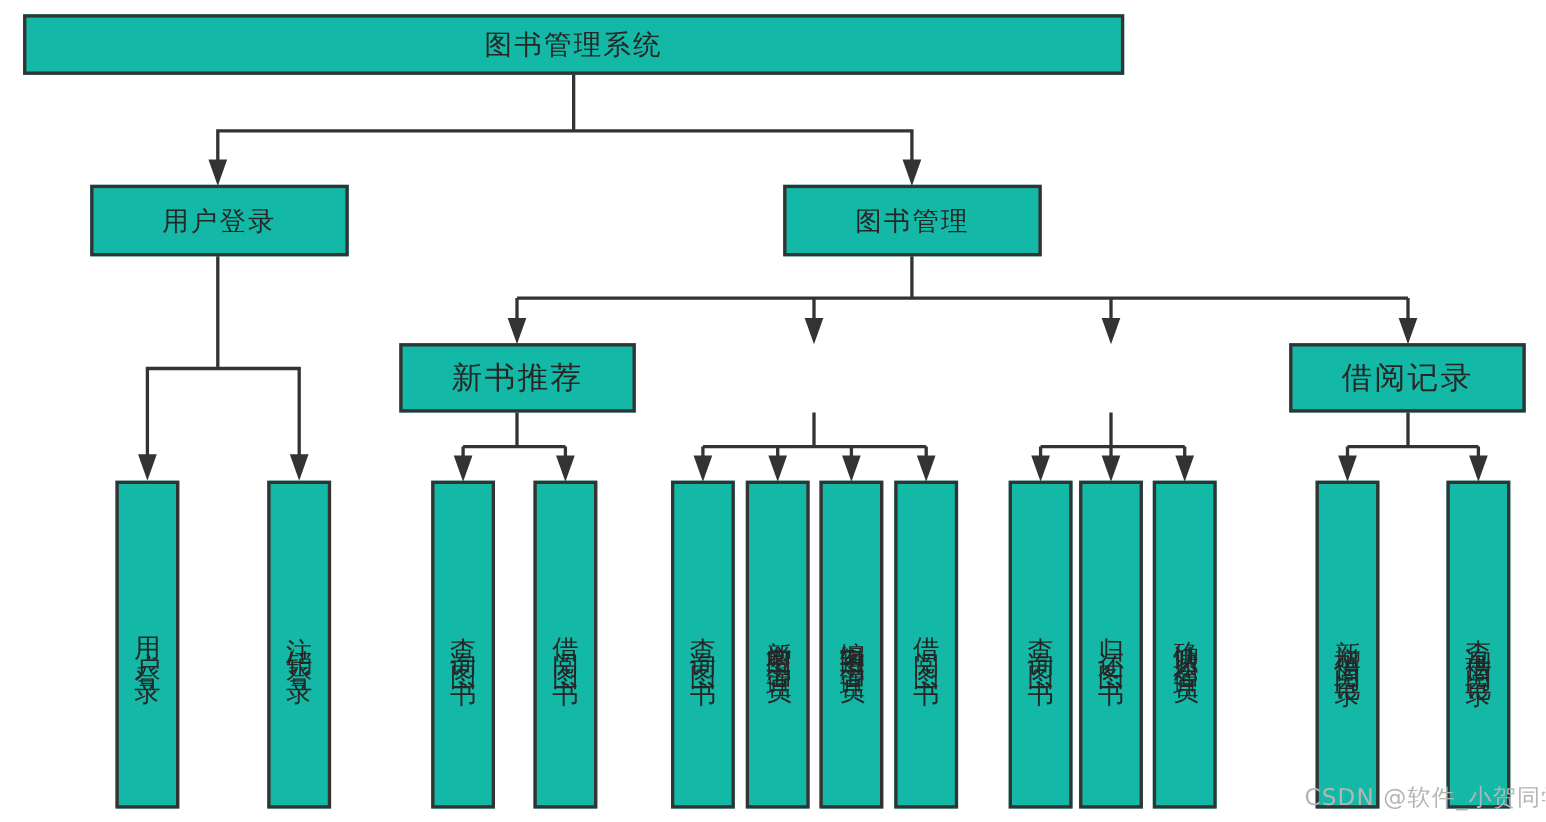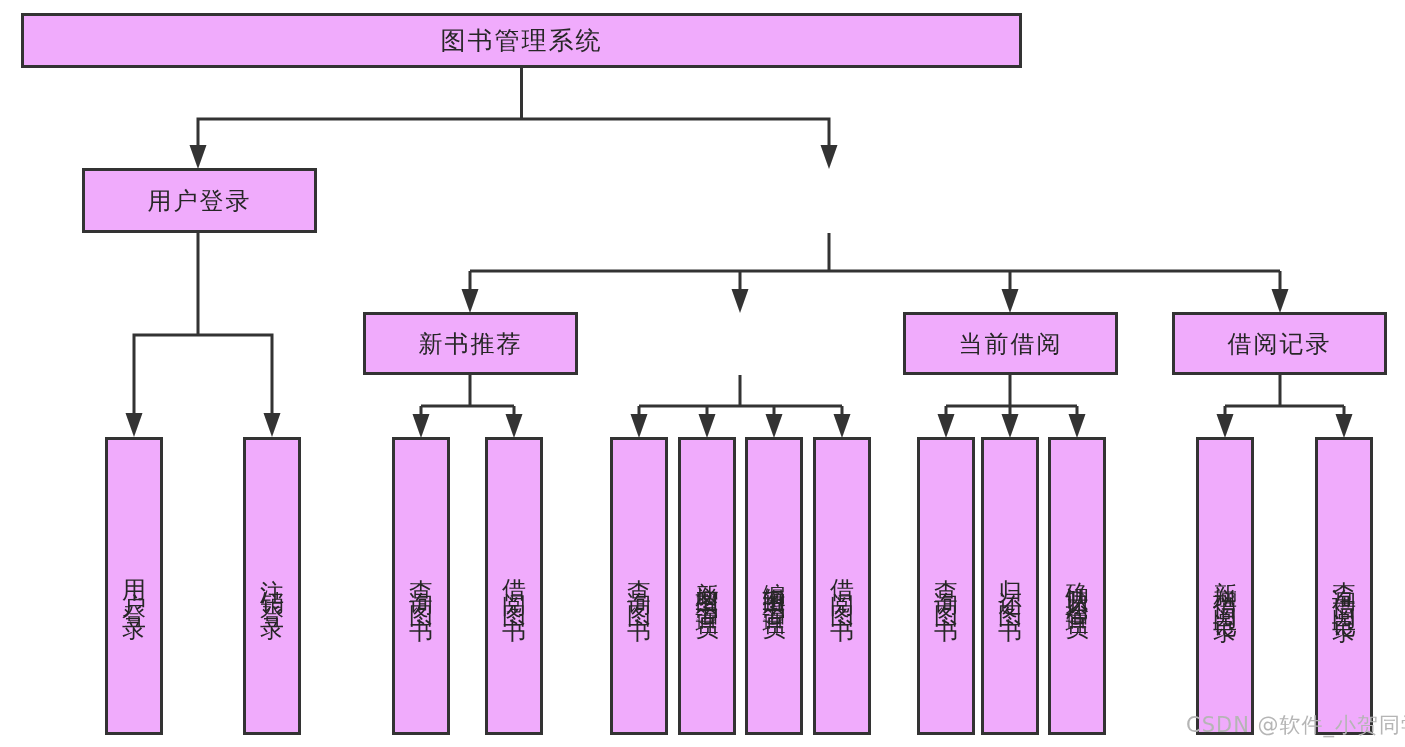--- a/index.html
+++ b/index.html
@@ -12,21 +12,21 @@
     font-family: "DejaVu Sans", "Liberation Sans", sans-serif;
   }
   #connectors {
     position: absolute;
     left: 0; top: 0;
     z-index: 3;
     pointer-events: none;
   }
   .box {
     position: absolute;
-    background: #f0abfc;
+    background: #14b8a6;
     border: 3px solid #333333;
     box-sizing: border-box;
     display: flex;
     align-items: center;
     justify-content: center;
     color: #262626;
     z-index: 2;
   }
   .root-box {
     left: 21px; top: 13px;
@@ -36,21 +36,21 @@
   }
   .lvl2 {
     top: 168px;
     width: 235px; height: 65px;
     font-size: 24px;
     letter-spacing: 2px;
   }
   .lvl3 {
     top: 312px;
     width: 215px; height: 63px;
-    font-size: 24px;
+    font-size: 28px;
     letter-spacing: 2px;
   }
   .leaf {
     top: 437px;
     width: 58px; height: 298px;
     font-size: 24px;
   }
   .leaf .vtext {
     writing-mode: vertical-lr;
     text-orientation: mixed;
@@ -122,26 +122,26 @@
     </g>
   </svg>
 
   <div class="box root-box">
     <span>图书管理系统</span>
   </div>
 
   <div class="box lvl2" style="left:82px;">
     <span>用户登录</span>
   </div>
+  <div class="box lvl2" style="left:712px;">
+    <span>图书管理</span>
+  </div>
 
   <div class="box lvl3" style="left:363px;">
     <span>新书推荐</span>
-  </div>
-  <div class="box lvl3" style="left:903px;">
-    <span>当前借阅</span>
   </div>
   <div class="box lvl3" style="left:1172px;">
     <span>借阅记录</span>
   </div>
 
   <div class="box leaf sp4" style="left:105px;">
     <span class="vtext">用户登录</span>
   </div>
   <div class="box leaf sp4" style="left:243px;">
     <span class="vtext">注销登录</span>

